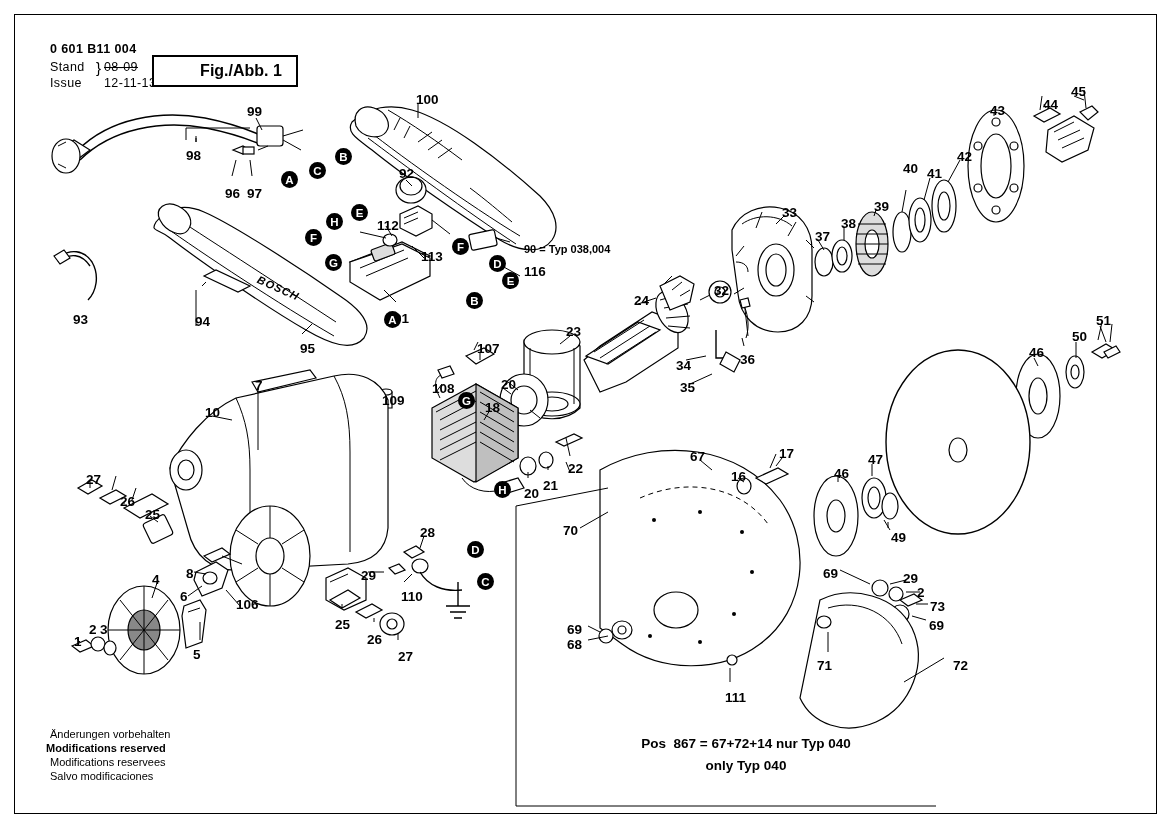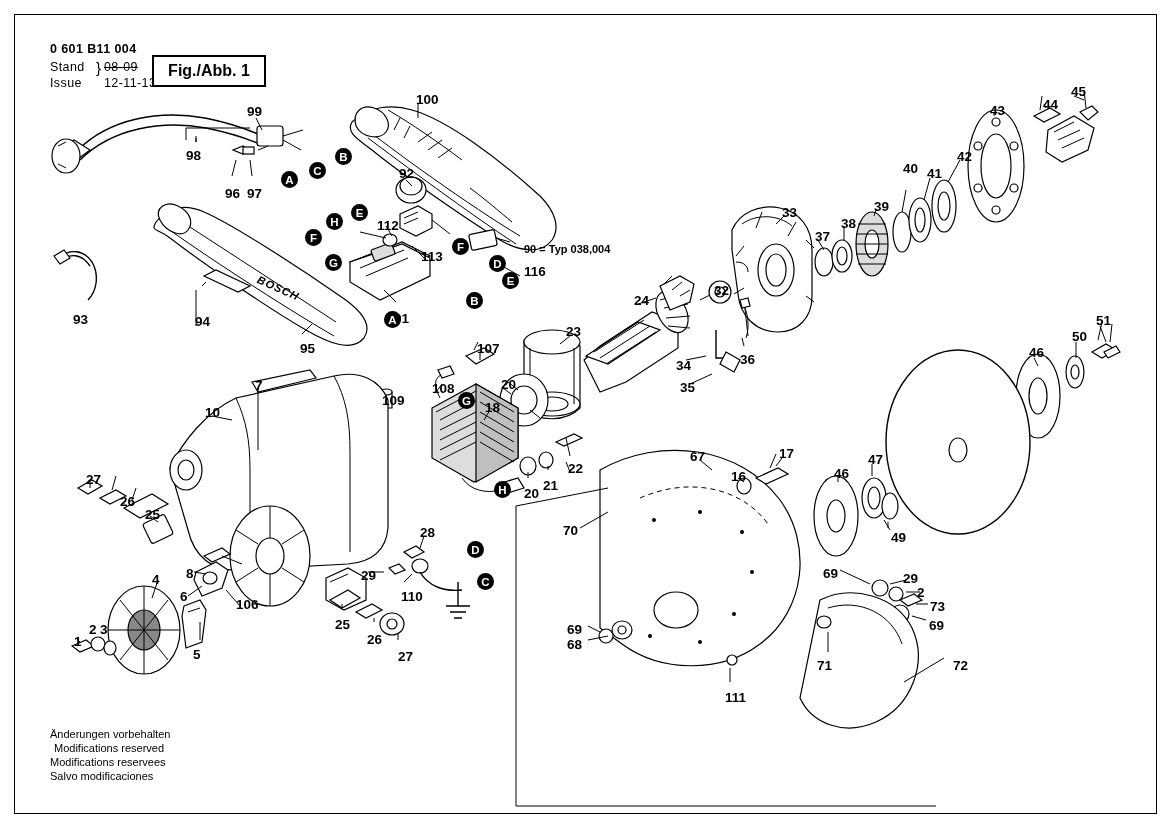--- a/index.html
+++ b/index.html
@@ -30,21 +30,21 @@
 <div id="page">
   <div class="frame"></div>
 
   <div class="txt hdr" style="left:50px;top:42px;font-weight:bold;">0 601 B11 004</div>
   <div class="txt hdr" style="left:50px;top:60px;">Stand</div>
   <div class="txt hdr" style="left:50px;top:76px;">Issue</div>
   <div class="txt hdr" style="left:96px;top:59px;font-size:15px;">}</div>
   <div class="txt hdr" style="left:104px;top:60px;text-decoration:line-through;">08-09</div>
   <div class="txt hdr" style="left:104px;top:76px;">12-11-13</div>
 
-  <div class="figbox" style="left:152px;top:55px;width:110px;height:28px;">
+  <div class="figbox" style="left:152px;top:55px;width:110px;height:28px;padding-left:32px;">
     <span class="figlabel">Fig./Abb. 1</span>
   </div>
 
   <svg class="art" viewBox="0 0 1169 826" xmlns="http://www.w3.org/2000/svg">
 
     <g>
       <path class="ln med" d="M78,150 C110,118 160,110 205,118 C235,124 248,130 258,134"></path>
       <path class="ln med" d="M80,160 C112,128 162,120 206,128 C236,134 250,140 260,144"></path>
       <path class="fillw" d="M56,150 l18,-10 l16,10 l-16,12 z"></path>
       <ellipse class="fillw" cx="66" cy="156" rx="14" ry="17"></ellipse>
@@ -481,18 +481,20 @@
       <div class="lettermark" style="left: 384px; top: 311px;">A</div>
       <div class="lettermark" style="left: 466px; top: 292px;">B</div>
       <div class="lettermark" style="left: 458px; top: 392px;">G</div>
       <div class="lettermark" style="left: 494px; top: 481px;">H</div>
       <div class="lettermark" style="left: 467px; top: 541px;">D</div>
       <div class="lettermark" style="left: 477px; top: 573px;">C</div>
     </div>
 
   <div class="txt" style="left:524px;top:243px;font-size:11px;font-weight:bold;">90 = Typ 038,004</div>
 
+  <div class="txt notebold" style="left:536px;top:736px;width:420px;">Pos  867 = 67+72+14 nur Typ 040</div>
+  <div class="txt notebold" style="left:536px;top:758px;width:420px;">only Typ 040</div>
 
   <div class="txt footer" style="left:50px;top:728px;">Änderungen vorbehalten</div>
-  <div class="txt footer" style="left:54px;top:742px;">Modifications reserved</div>
+  <div class="txt footer" style="left:46px;top:742px;font-weight:bold;">Modifications reserved</div>
   <div class="txt footer" style="left:50px;top:756px;">Modifications reservees</div>
   <div class="txt footer" style="left:50px;top:770px;">Salvo modificaciones</div>
 </div>
 
 </body></html>

